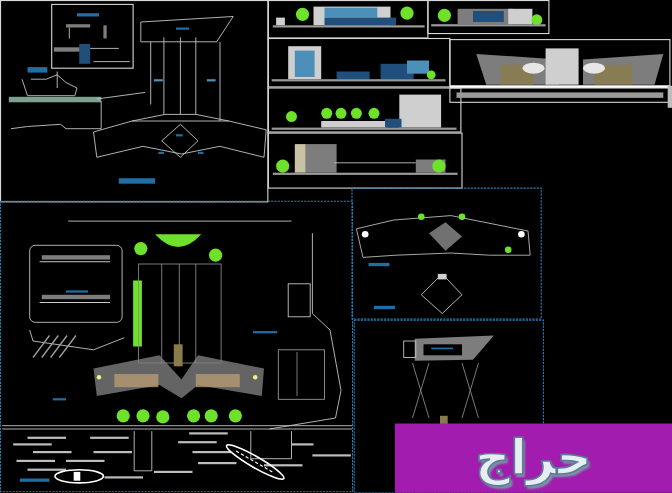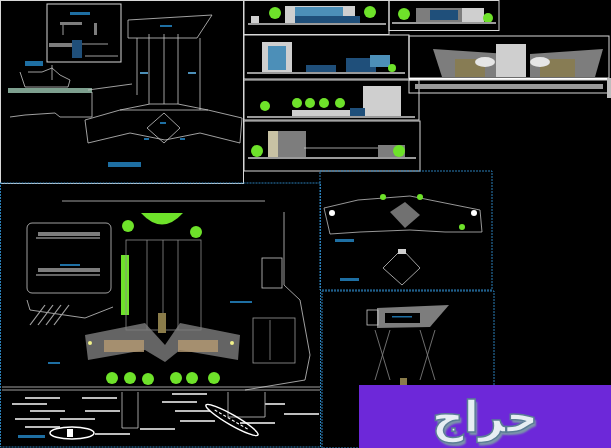--- a/index.html
+++ b/index.html
@@ -12,21 +12,21 @@
   .label-bar { fill: #1e6fa3; }
   .tree { fill: #6ee22a; }
   .glass { fill: #4c8fb8; }
   .glass-dark { fill: #1f4f7a; }
   .wall { fill: #cfcfcf; }
   .wall-dim { fill: #7d7d7d; }
   .ground { fill: #9a9a9a; }
   .sand { fill: #8a7c4a; }
   #watermark {
     position: absolute; left: 359px; top: 385px; width: 252px; height: 63px;
-    background: #6d28d9; display: flex; align-items: center; justify-content: center;
+    background: #a21caf; display: flex; align-items: center; justify-content: center;
   }
   #watermark-text {
     font-family: "DejaVu Sans", sans-serif; font-size: 44px; font-weight: bold;
     color: #e6eef3; -webkit-text-stroke: 1.5px #5a7d95;
     text-shadow: 2px 3px 2px #7c97aa; letter-spacing: 6px; direction: rtl;
   }
 </style>
 </head>
 <body>
 

